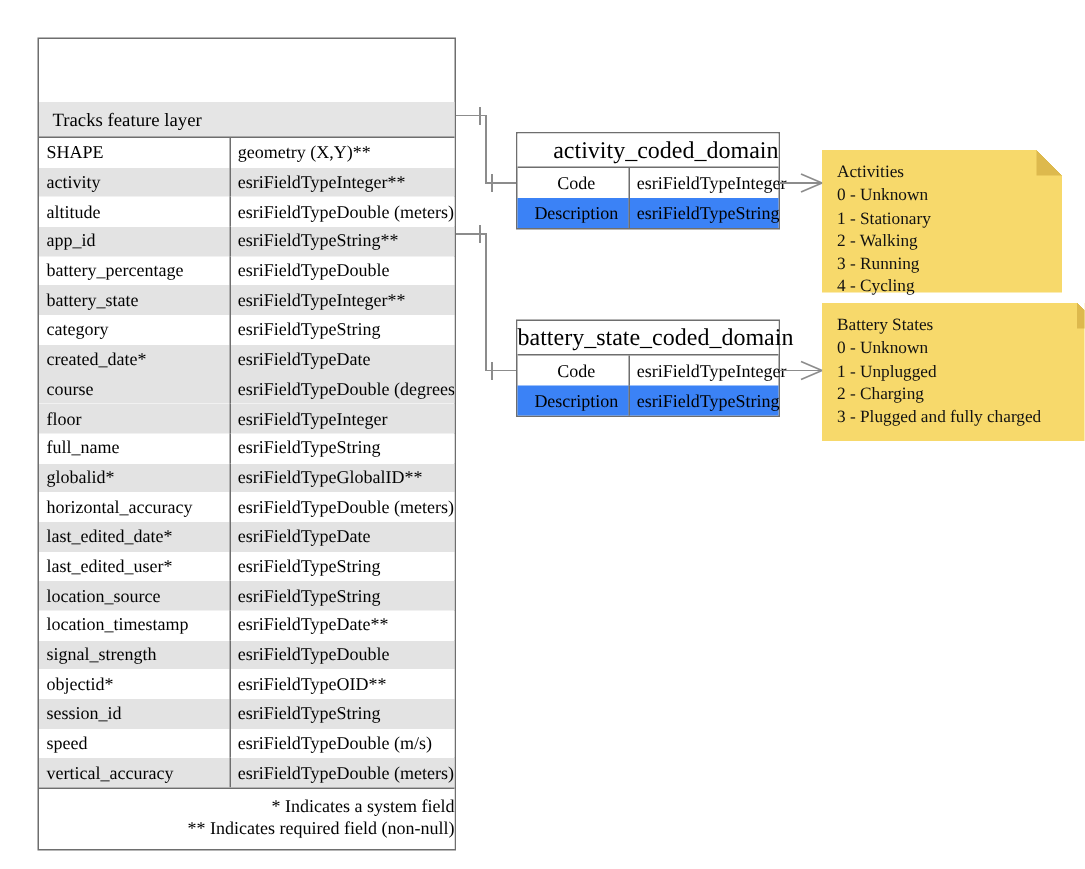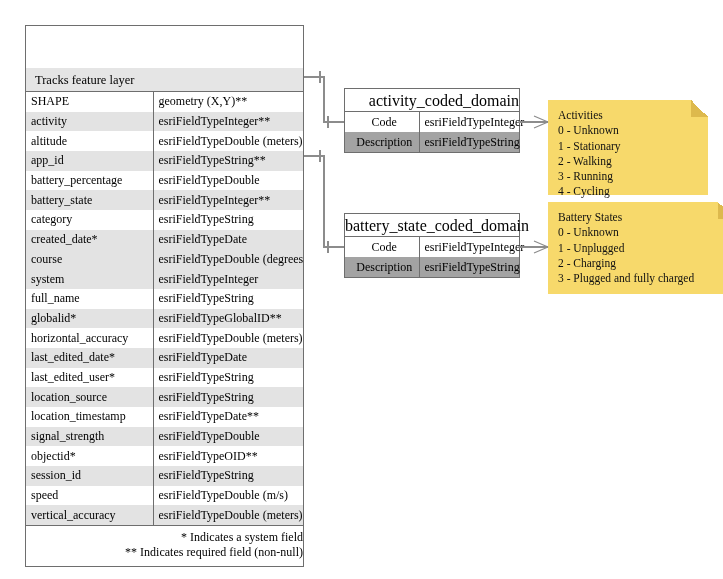--- a/index.html
+++ b/index.html
@@ -88,21 +88,21 @@
   }
   .domain-box td {
     height: 20px;
     font-size: 12px;
     padding: 0 0 0 5px;
     white-space: nowrap;
     box-sizing: border-box;
     border: 0;
   }
   .domain-box td.d-name { width: 74px; border-right: 1px solid #6e6e6e; text-align: center; }
-  .domain-box tr.alt td { background: #a3a3a3; }
+  .domain-box tr.alt td { background: #3b82f6; }
   #domain-activity { left: 344px; top: 88px; }
   #domain-battery  { left: 344px; top: 213px; }
 
   
   .note {
     position: absolute;
     background: #f7d96b;
     font-size: 11.5px;
     line-height: 15.3px;
     color: #111;
@@ -166,21 +166,21 @@
         </tr>
         <tr class="alt">
           <td class="c-name">created_date*</td>
           <td class="c-type">esriFieldTypeDate</td>
         </tr>
         <tr class="alt">
           <td class="c-name">course</td>
           <td class="c-type">esriFieldTypeDouble (degrees)</td>
         </tr>
         <tr class="alt">
-          <td class="c-name">system</td>
+          <td class="c-name">floor</td>
           <td class="c-type">esriFieldTypeInteger</td>
         </tr>
         <tr class="row">
           <td class="c-name">full_name</td>
           <td class="c-type">esriFieldTypeString</td>
         </tr>
         <tr class="alt">
           <td class="c-name">globalid*</td>
           <td class="c-type">esriFieldTypeGlobalID**</td>
         </tr>

